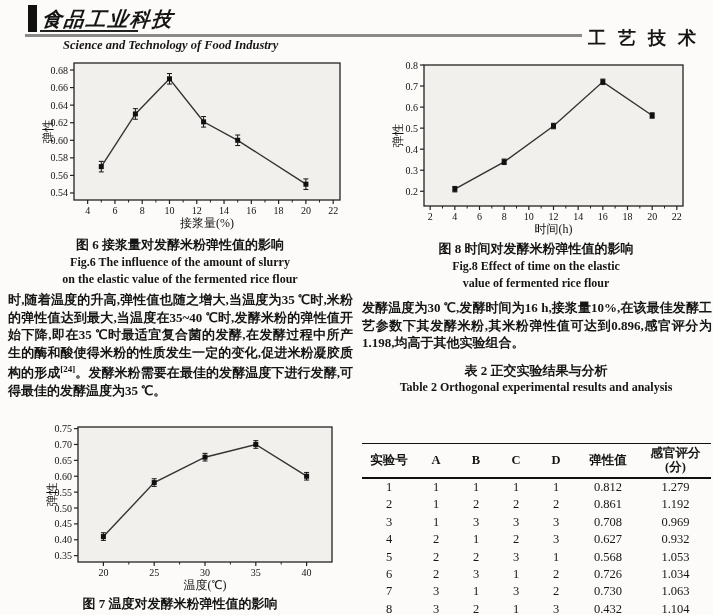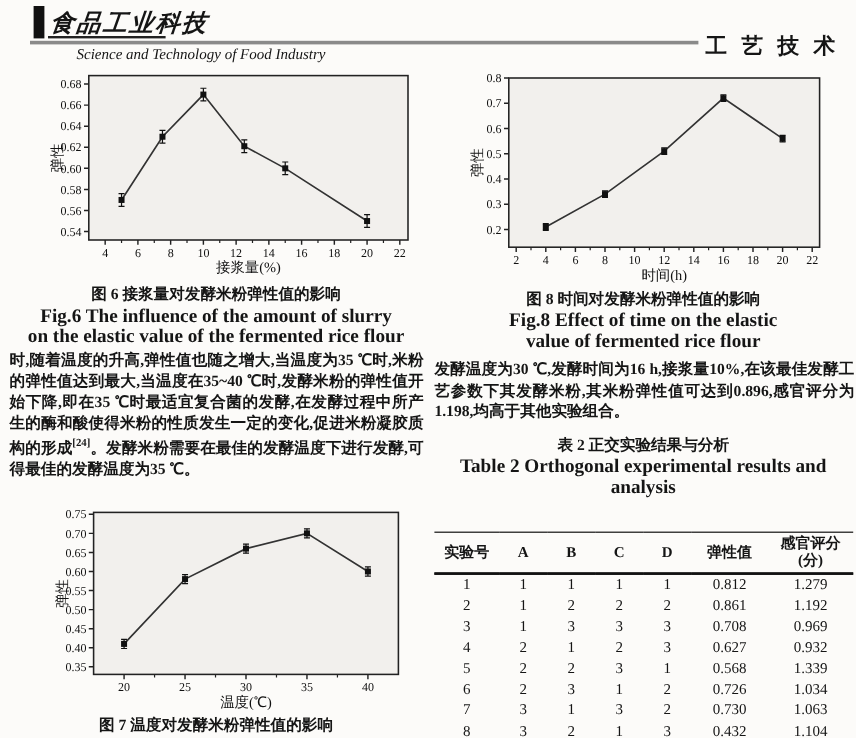--- a/index.html
+++ b/index.html
@@ -5,32 +5,32 @@
   html,body{margin:0;padding:0;}
   body{width:713px;height:615px;position:relative;background:#fcfbf9;
        font-family:"Liberation Serif",serif;color:#151515;overflow:hidden;}
   .abs{position:absolute;}
   
   .logo-bar{left:28px;top:5px;width:9px;height:27px;background:#111;}
   .logo-text{left:42px;top:6px;font-size:20px;font-weight:700;font-style:italic;
              letter-spacing:2px;transform:skewX(-6deg);}
   .logo-underline{left:40px;top:30px;width:98px;height:2px;background:#222;}
   .top-rule{left:25px;top:34px;width:557px;height:2.5px;background:#8a8a8a;}
-  .subtitle{left:45px;top:38px;width:245px;text-align:center;font-style:italic;
-            font-size:12.5px;}
+  .subtitle{left:63px;top:38px;width:245px;text-align:left;font-style:italic;
+            font-size:12.5px;font-weight:bold;}
   .section-label{left:588px;top:26px;font-size:18px;font-weight:700;
                  letter-spacing:12px;white-space:nowrap;}
   
   .chart{background:transparent;}
   svg text.tick{font:10px "Liberation Serif",serif;fill:#111;}
   svg text.alabel{font:12px "Liberation Serif",serif;fill:#111;}
   
   .cap{text-align:center;}
   .cap-cn{font-size:13px;font-weight:700;}
-  .cap-en{font-size:16px;font-weight:700;}
+  .cap-en{font-size:12px;font-weight:700;}
   
   .body-text{font-size:13px;line-height:17.5px;text-align:justify;margin:0;
              font-weight:600;}
   .body-text sup{font-size:9px;}
   
   table.otable{border-collapse:collapse;table-layout:fixed;
                border-top:1.5px solid #111;font-size:12.5px;margin-top:46px;}
   table.otable th{font-weight:700;white-space:pre-line;padding:2px 0 3px 0;
                   border-bottom:2px solid #111;font-size:12.5px;line-height:14px;
                   vertical-align:middle;}
@@ -332,21 +332,21 @@
         <td>0.627</td>
         <td>0.932</td>
       </tr>
       <tr>
         <td>5</td>
         <td>2</td>
         <td>2</td>
         <td>3</td>
         <td>1</td>
         <td>0.568</td>
-        <td>1.339</td>
+        <td>1.053</td>
       </tr>
       <tr>
         <td>6</td>
         <td>2</td>
         <td>3</td>
         <td>1</td>
         <td>2</td>
         <td>0.726</td>
         <td>1.034</td>
       </tr>

